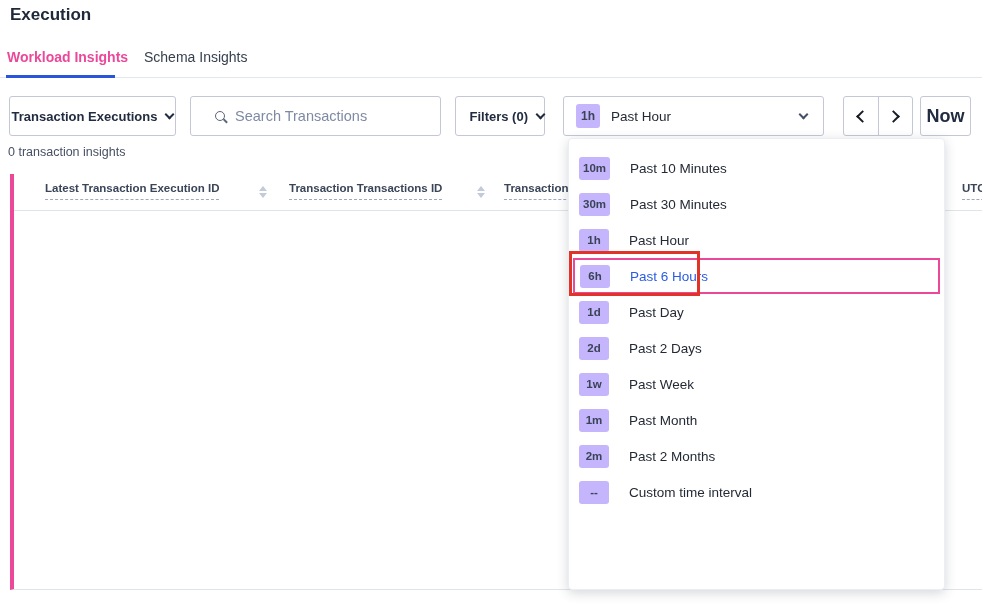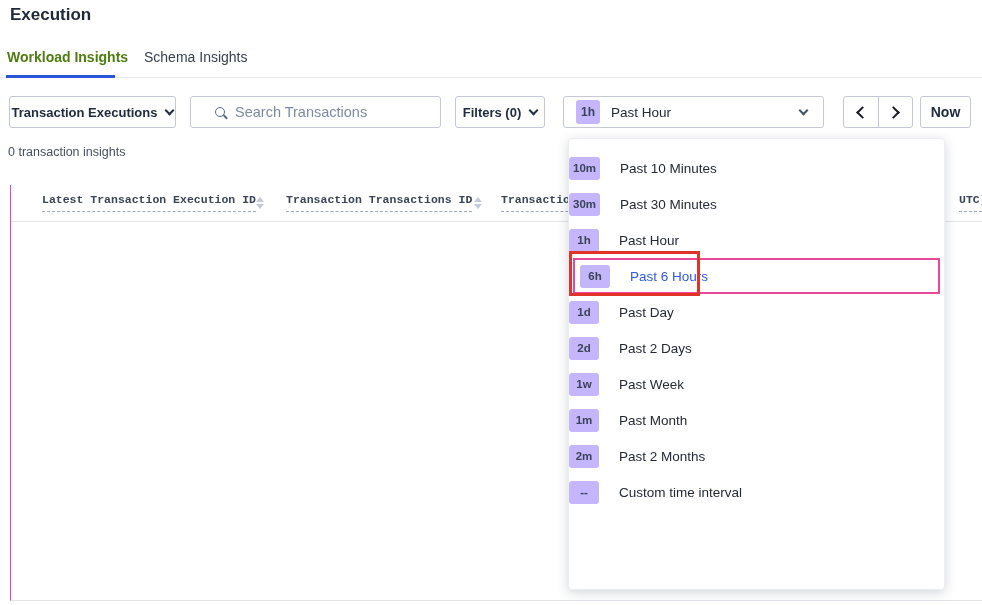--- a/index.html
+++ b/index.html
@@ -5,64 +5,64 @@
   * { margin:0; padding:0; box-sizing:border-box; }
   html,body { width:982px; height:605px; }
   body {
     position:relative; overflow:hidden; background:#ffffff;
     font-family:"Liberation Sans", sans-serif; color:#242a35;
   }
   
   .page-title { position:absolute; left:10px; top:5px; font-size:17px; font-weight:700; color:#20293a; }
   .tabbar { position:absolute; left:0; top:42px; width:982px; height:36px; border-bottom:1px solid #e3e6ea; }
   .tab { position:absolute; top:7px; font-size:14px; cursor:pointer; }
-  .tab.active { color:#4d7c0f; font-weight:700; }
+  .tab.active { color:#ec4899; font-weight:700; }
   .tab.inactive { color:#37414e; font-weight:400; }
   .tab-underline { position:absolute; left:6px; bottom:-1px; width:109px; height:3px; background:#2a55db; }
   
-  .ctrl { position:absolute; top:96px; height:32px; border:1px solid #c3c8d4; border-radius:3px; background:#fff;
+  .ctrl { position:absolute; top:96px; height:40px; border:1px solid #c3c8d4; border-radius:3px; background:#fff;
           display:flex; align-items:center; font-size:13px; }
   .btn-label { font-weight:700; color:#222c40; }
   .chev { display:inline-block; width:7px; height:7px; border-right:2px solid #222c40; border-bottom:2px solid #222c40;
           transform:rotate(45deg); margin-left:9px; margin-top:-3px; }
   .search-box { left:190px; width:251px; padding-left:24px; }
   .search-icon { width:10px; height:10px; border:1.5px solid #596579; border-radius:50%; position:relative; flex:none; }
   .search-icon::after { content:""; position:absolute; width:5px; height:1.5px; background:#596579;
           right:-4px; bottom:-1px; transform:rotate(45deg); }
   .search-input { border:none; outline:none; flex:1; margin-left:10px; font-size:14.5px; color:#242a35;
           font-family:"Liberation Sans", sans-serif; background:transparent; }
   .search-input::placeholder { color:#7e8aa3; }
   .type-select { left:9px; width:167px; justify-content:center; cursor:pointer; }
-  .filters-btn { left:455px; width:90px; justify-content:center; cursor:pointer; }
+  .filters-btn { left:455px; width:90px; justify-content:flex-end; cursor:pointer; }
   .time-field { left:563px; width:261px; padding:0 12px; cursor:pointer; }
   .time-field .chev { position:absolute; right:16px; border-color:#43506a; }
   .badge { background:#c4b5fd; border-radius:3px; color:#3a4456; font-weight:700; font-size:12px;
           height:24px; min-width:24px; padding:0 4px; display:flex; align-items:center; justify-content:center; flex:none; }
   .time-field-label { margin-left:11px; font-size:13.5px; color:#242a35; }
   .nav-group { left:843px; width:70px; padding:0; overflow:hidden; }
   .nav-btn { width:35px; height:100%; display:flex; align-items:center; justify-content:center; cursor:pointer; }
   .nav-btn + .nav-btn { border-left:1px solid #c3c8d4; }
   .c-left  { width:9px; height:9px; border-left:2.5px solid #181c24; border-bottom:2.5px solid #181c24; transform:rotate(45deg); margin-left:3px; }
   .c-right { width:9px; height:9px; border-right:2.5px solid #181c24; border-top:2.5px solid #181c24; transform:rotate(45deg); margin-right:3px; }
-  .now-btn { left:920px; width:51px; justify-content:center; font-weight:600; font-size:14px; color:#222c40; cursor:pointer; }
+  .now-btn { left:920px; width:51px; justify-content:center; font-weight:600; font-size:18px; color:#222c40; cursor:pointer; }
   .summary { position:absolute; left:8px; top:145px; font-size:12.5px; color:#475063; }
   
-  .table-wrap { position:absolute; left:10px; top:185px; width:972px; height:416px;
-          border-left:1px solid #ec4899; border-bottom:1px solid #e1e5ea; background:#fff;font-family:Liberation Mono, monospace; }
+  .table-wrap { position:absolute; left:10px; top:174px; width:972px; height:416px;
+          border-left:4px solid #ec4899; border-bottom:1px solid #e1e5ea; background:#fff; }
   .thead { position:absolute; left:0; top:0; width:100%; height:37px; border-bottom:1px solid #e1e5ea; }
   .th { position:absolute; top:8px; font-size:11.5px; font-weight:700; color:#3a4558; white-space:nowrap;
           border-bottom:1px dashed #a0a9bc; padding-bottom:5px; }
   .sort { position:absolute; top:12px; width:8px; }
   .sort i { display:block; width:0; height:0; border-left:4px solid transparent; border-right:4px solid transparent; }
   .sort .up { border-bottom:5px solid #c3cad8; margin-bottom:2px; }
   .sort .down { border-top:5px solid #c3cad8; }
   
   .panel { position:absolute; left:568px; top:138px; width:377px; height:452px; background:#fff; z-index:10;
           border:1px solid #eceef3; border-radius:4px; box-shadow:0 3px 12px rgba(40,50,70,.2); padding-top:11px; }
-  .opt { height:36px; display:flex; align-items:center; padding-left:0; cursor:pointer; }
+  .opt { height:36px; display:flex; align-items:center; padding-left:10px; cursor:pointer; }
   .opt .badge { min-width:30px; height:23px; font-size:11.5px; }
   .opt-label { margin-left:20px; font-size:13.5px; color:#242a35; }
   .opt.selected { margin:0 4px; padding-left:5px; border:2px solid #ec4899; border-radius:0; }
   .opt.selected .opt-label { color:#2b5ce1; }
   
   .annotation { position:absolute; left:569px; top:251px; width:131px; height:45px;
           border:3px solid #e23328; z-index:20; pointer-events:none; }
 </style>
 </head>
 <body>

